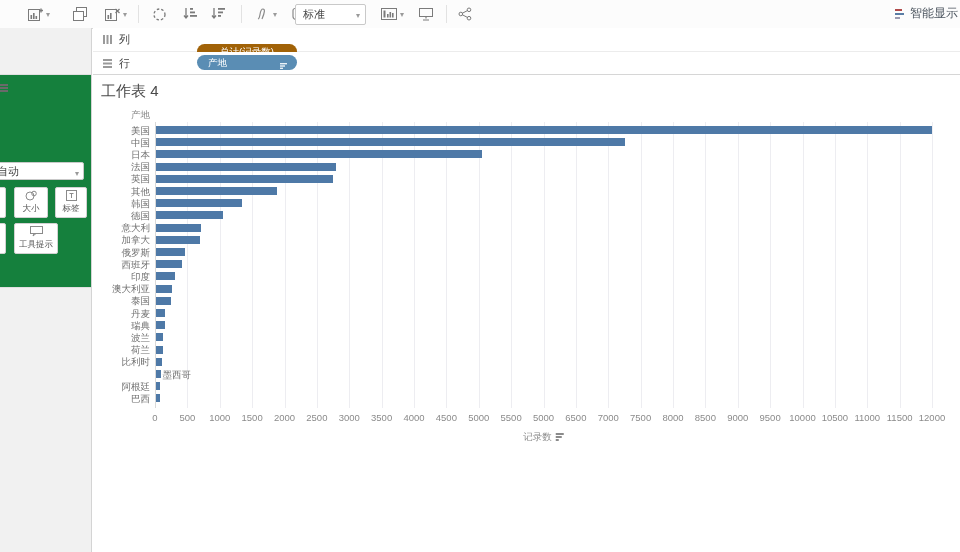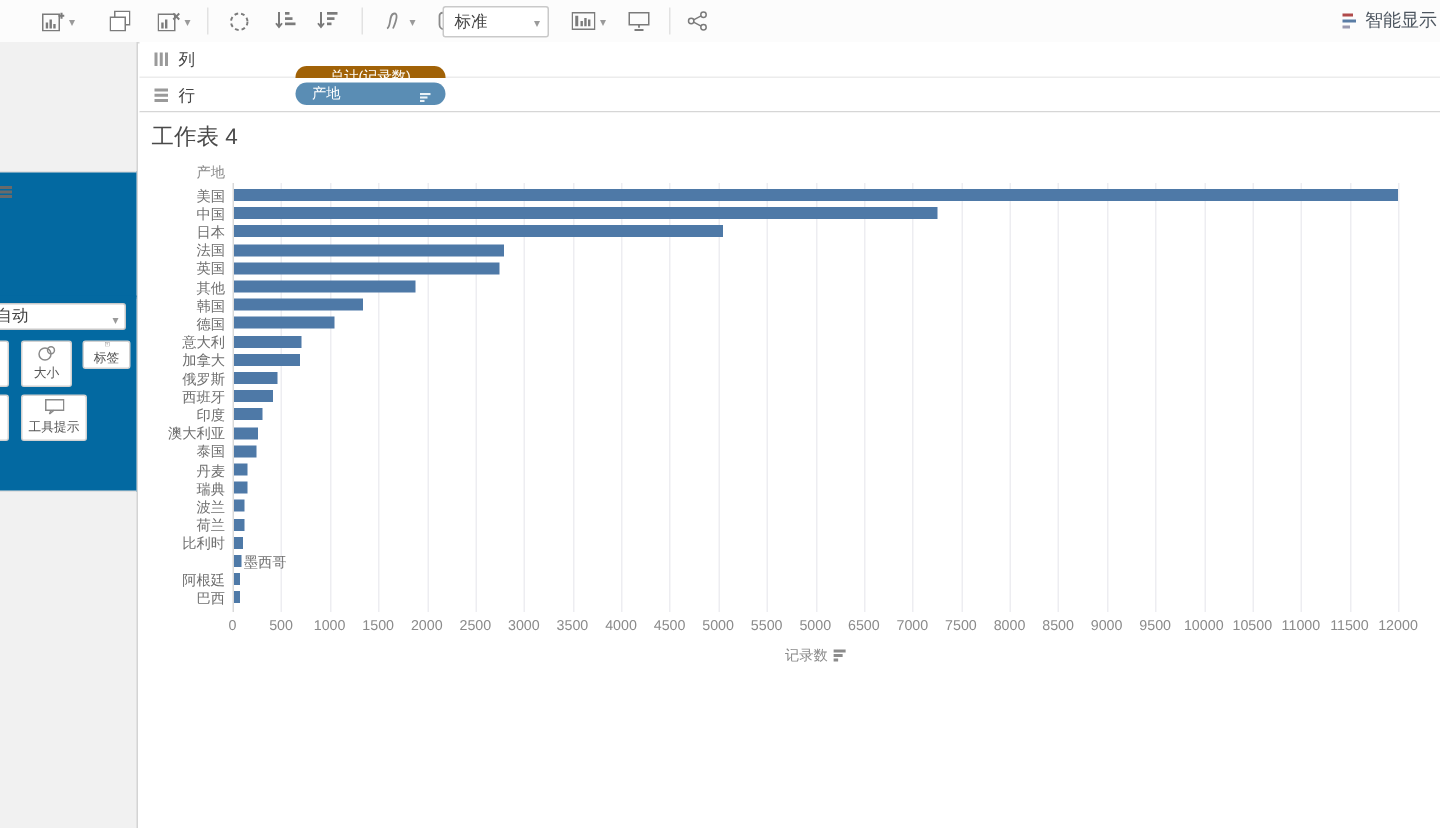--- a/index.html
+++ b/index.html
@@ -15,21 +15,21 @@
   .fitbox{position:absolute;left:295px;top:4px;width:62px;height:19px;border:1px solid #c9c9c9;
           border-radius:2px;background:#fff;font-size:11px;color:#444;display:flex;
           align-items:center;padding-left:7px;}
   .fitbox .caret{position:absolute;right:5px;top:6px;}
   .showme{position:absolute;right:2px;top:5px;display:flex;align-items:center;
           font-size:12px;color:#4c555f;}
   
   .main{position:absolute;left:0;top:28px;width:960px;height:524px;}
   .sidebar{position:absolute;left:0;top:0;width:92px;height:524px;background:#f1f1f1;
            border-right:1px solid #d4d4d4;box-sizing:border-box;overflow:hidden;}
-  .side-card{position:absolute;left:0;width:92px;background:#0369a1;margin-top:40px;}
+  .side-card{position:absolute;left:0;width:92px;background:#15803d;}
   .filters-card{top:46px;height:83px;border-top:1px solid #e0e0e0;border-bottom:1px solid #e0e0e0;}
   .marks-card{top:129px;height:130px;border-bottom:1px solid #e0e0e0;}
   .frag{position:absolute;left:0;top:8px;width:9px;height:12px;overflow:hidden;}
   .frag i{display:block;height:2px;background:#6a6a6a;margin:1px 0;width:8px;}
   .mark-select{position:absolute;left:-16px;top:5px;width:100px;height:18px;background:#fff;
                border:1px solid #c9c9c9;border-radius:2px;box-sizing:border-box;font-size:11px;
                color:#444;line-height:16px;padding-left:12px;}
   .mark-select .caret{position:absolute;right:4px;top:3px;}
   .mbtn{position:absolute;background:#fff;border:1px solid #d2d2d2;border-radius:2px;
         box-sizing:border-box;display:flex;flex-direction:column;align-items:center;
@@ -196,21 +196,21 @@
         
         
       </div>
       <div class="mbtn" style="left:14px;top:30px;width:34px;height:31px;">
         <svg width="13" height="11" viewBox="0 0 13 11">
             <circle cx="5" cy="6" r="4" fill="none" stroke="#8a8a8a"></circle>
             <circle cx="9" cy="3.5" r="2.3" fill="none" stroke="#8a8a8a"></circle>
           </svg>
         <span>大小</span>
       </div>
-      <div class="mbtn" style="left:55px;top:30px;width:32px;height:19px;">
+      <div class="mbtn" style="left:55px;top:30px;width:32px;height:31px;">
         <svg width="11" height="11" viewBox="0 0 11 11">
             <rect x="0.5" y="0.5" width="10" height="10" fill="none" stroke="#8a8a8a"></rect>
             <path d="M3.5 3.5h4M5.5 3.5v4.5" stroke="#8a8a8a"></path>
           </svg>
         <span>标签</span>
       </div>
       <div class="mbtn" style="left:-40px;top:66px;width:46px;height:31px;">
         
         
       </div>

